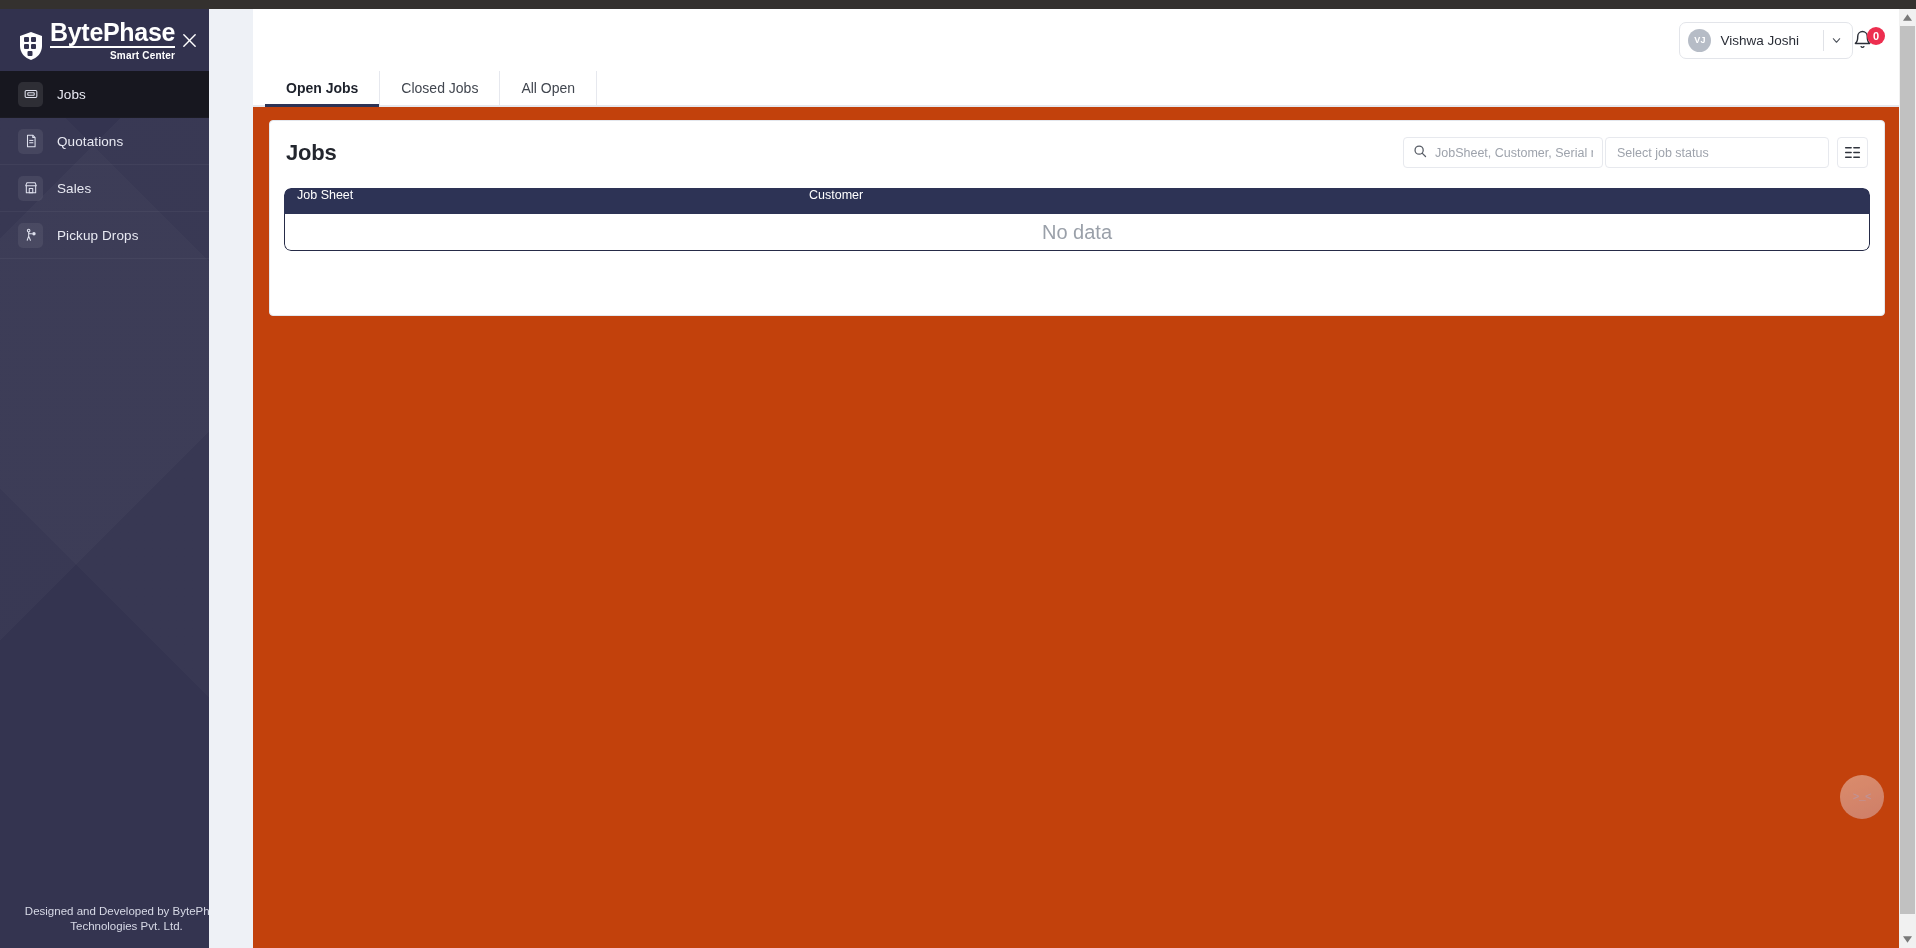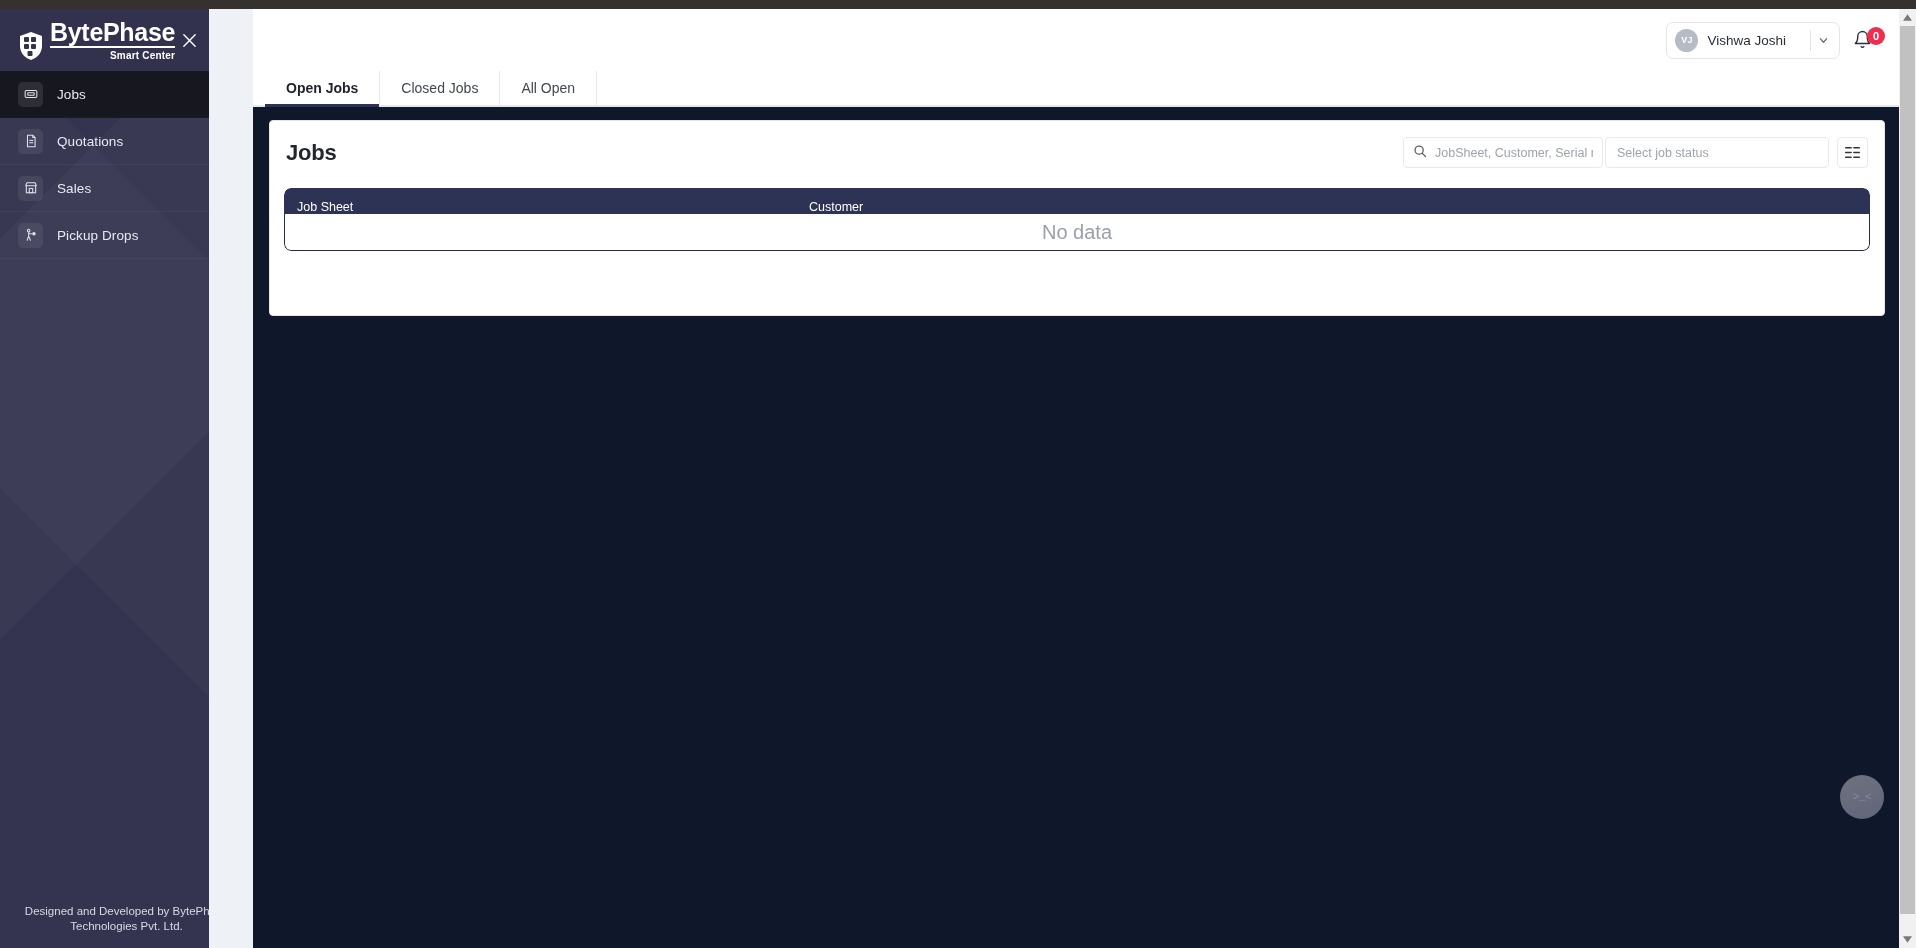--- a/index.html
+++ b/index.html
@@ -132,21 +132,20 @@
   .topbar {
     position: absolute;
     top: 9px; left: 253px;
     width: 1648px;
     height: 62px;
     background: #ffffff;
     display: flex;
     align-items: center;
     justify-content: flex-end;
     padding-right: 18px;
-    gap: 13px;
     z-index: 10;
   }
   .user-pill {
     display: flex;
     align-items: center;
     border: 1px solid #e3e5ea;
     border-radius: 7px;
     height: 37px;
     padding: 0 4px 0 8px;
     background: #fff;
@@ -192,21 +191,21 @@
     display: flex; align-items: center; justify-content: center;
     padding: 0 4px;
   }
 
   
   .main {
     position: absolute;
     top: 71px; left: 253px;
     width: 1648px;
     height: 877px;
-    background: #0f172a;
+    background: #c2410c;
     overflow: hidden;
     z-index: 5;
   }
 
   .tabs {
     display: flex;
     align-items: stretch;
     height: 36px;
     background: #ffffff;
     border-bottom: 2px solid #e6e8ee;
@@ -304,21 +303,21 @@
     cursor: pointer;
   }
   .view-toggle svg { width: 17px; height: 15px; color: #30343d; }
 
   
   .table { border-radius: 7px; overflow: hidden; }
   .thead {
     display: flex;
     background: #2d3355;
     height: 26px;
-    align-items: flex-end;
+    align-items: flex-start;
     border-radius: 7px 7px 0 0;
   }
   .th {
     color: #ffffff;
     font-size: 12.5px;
     font-weight: 400;
     padding-left: 13px;
   }
   .th-jobsheet { width: 512px; }
   .th-customer { width: 300px; }

